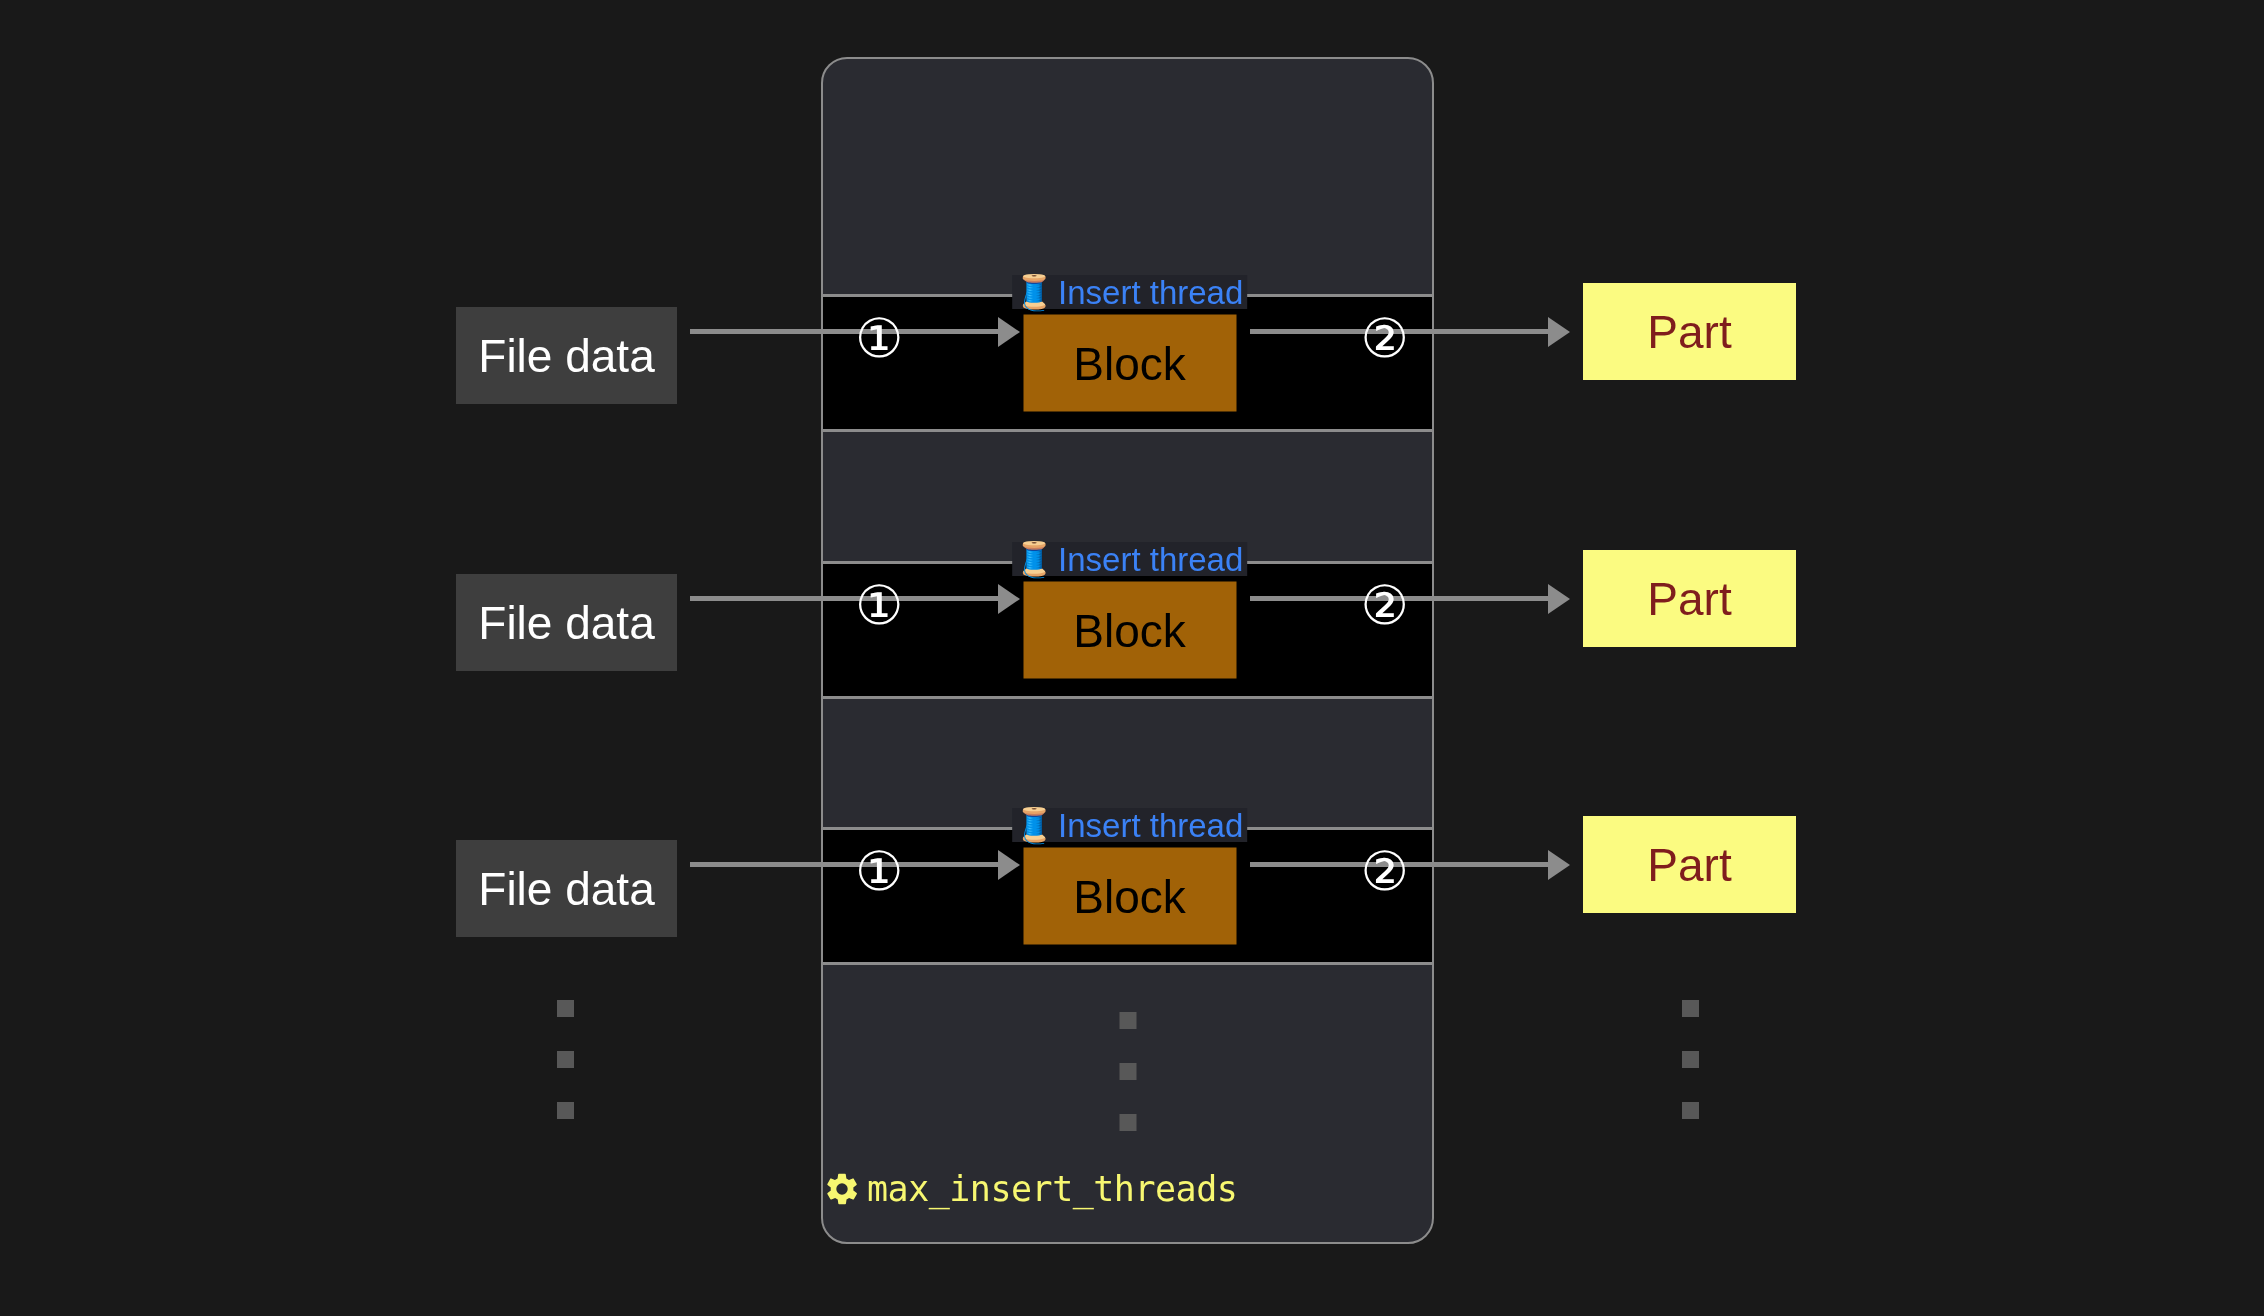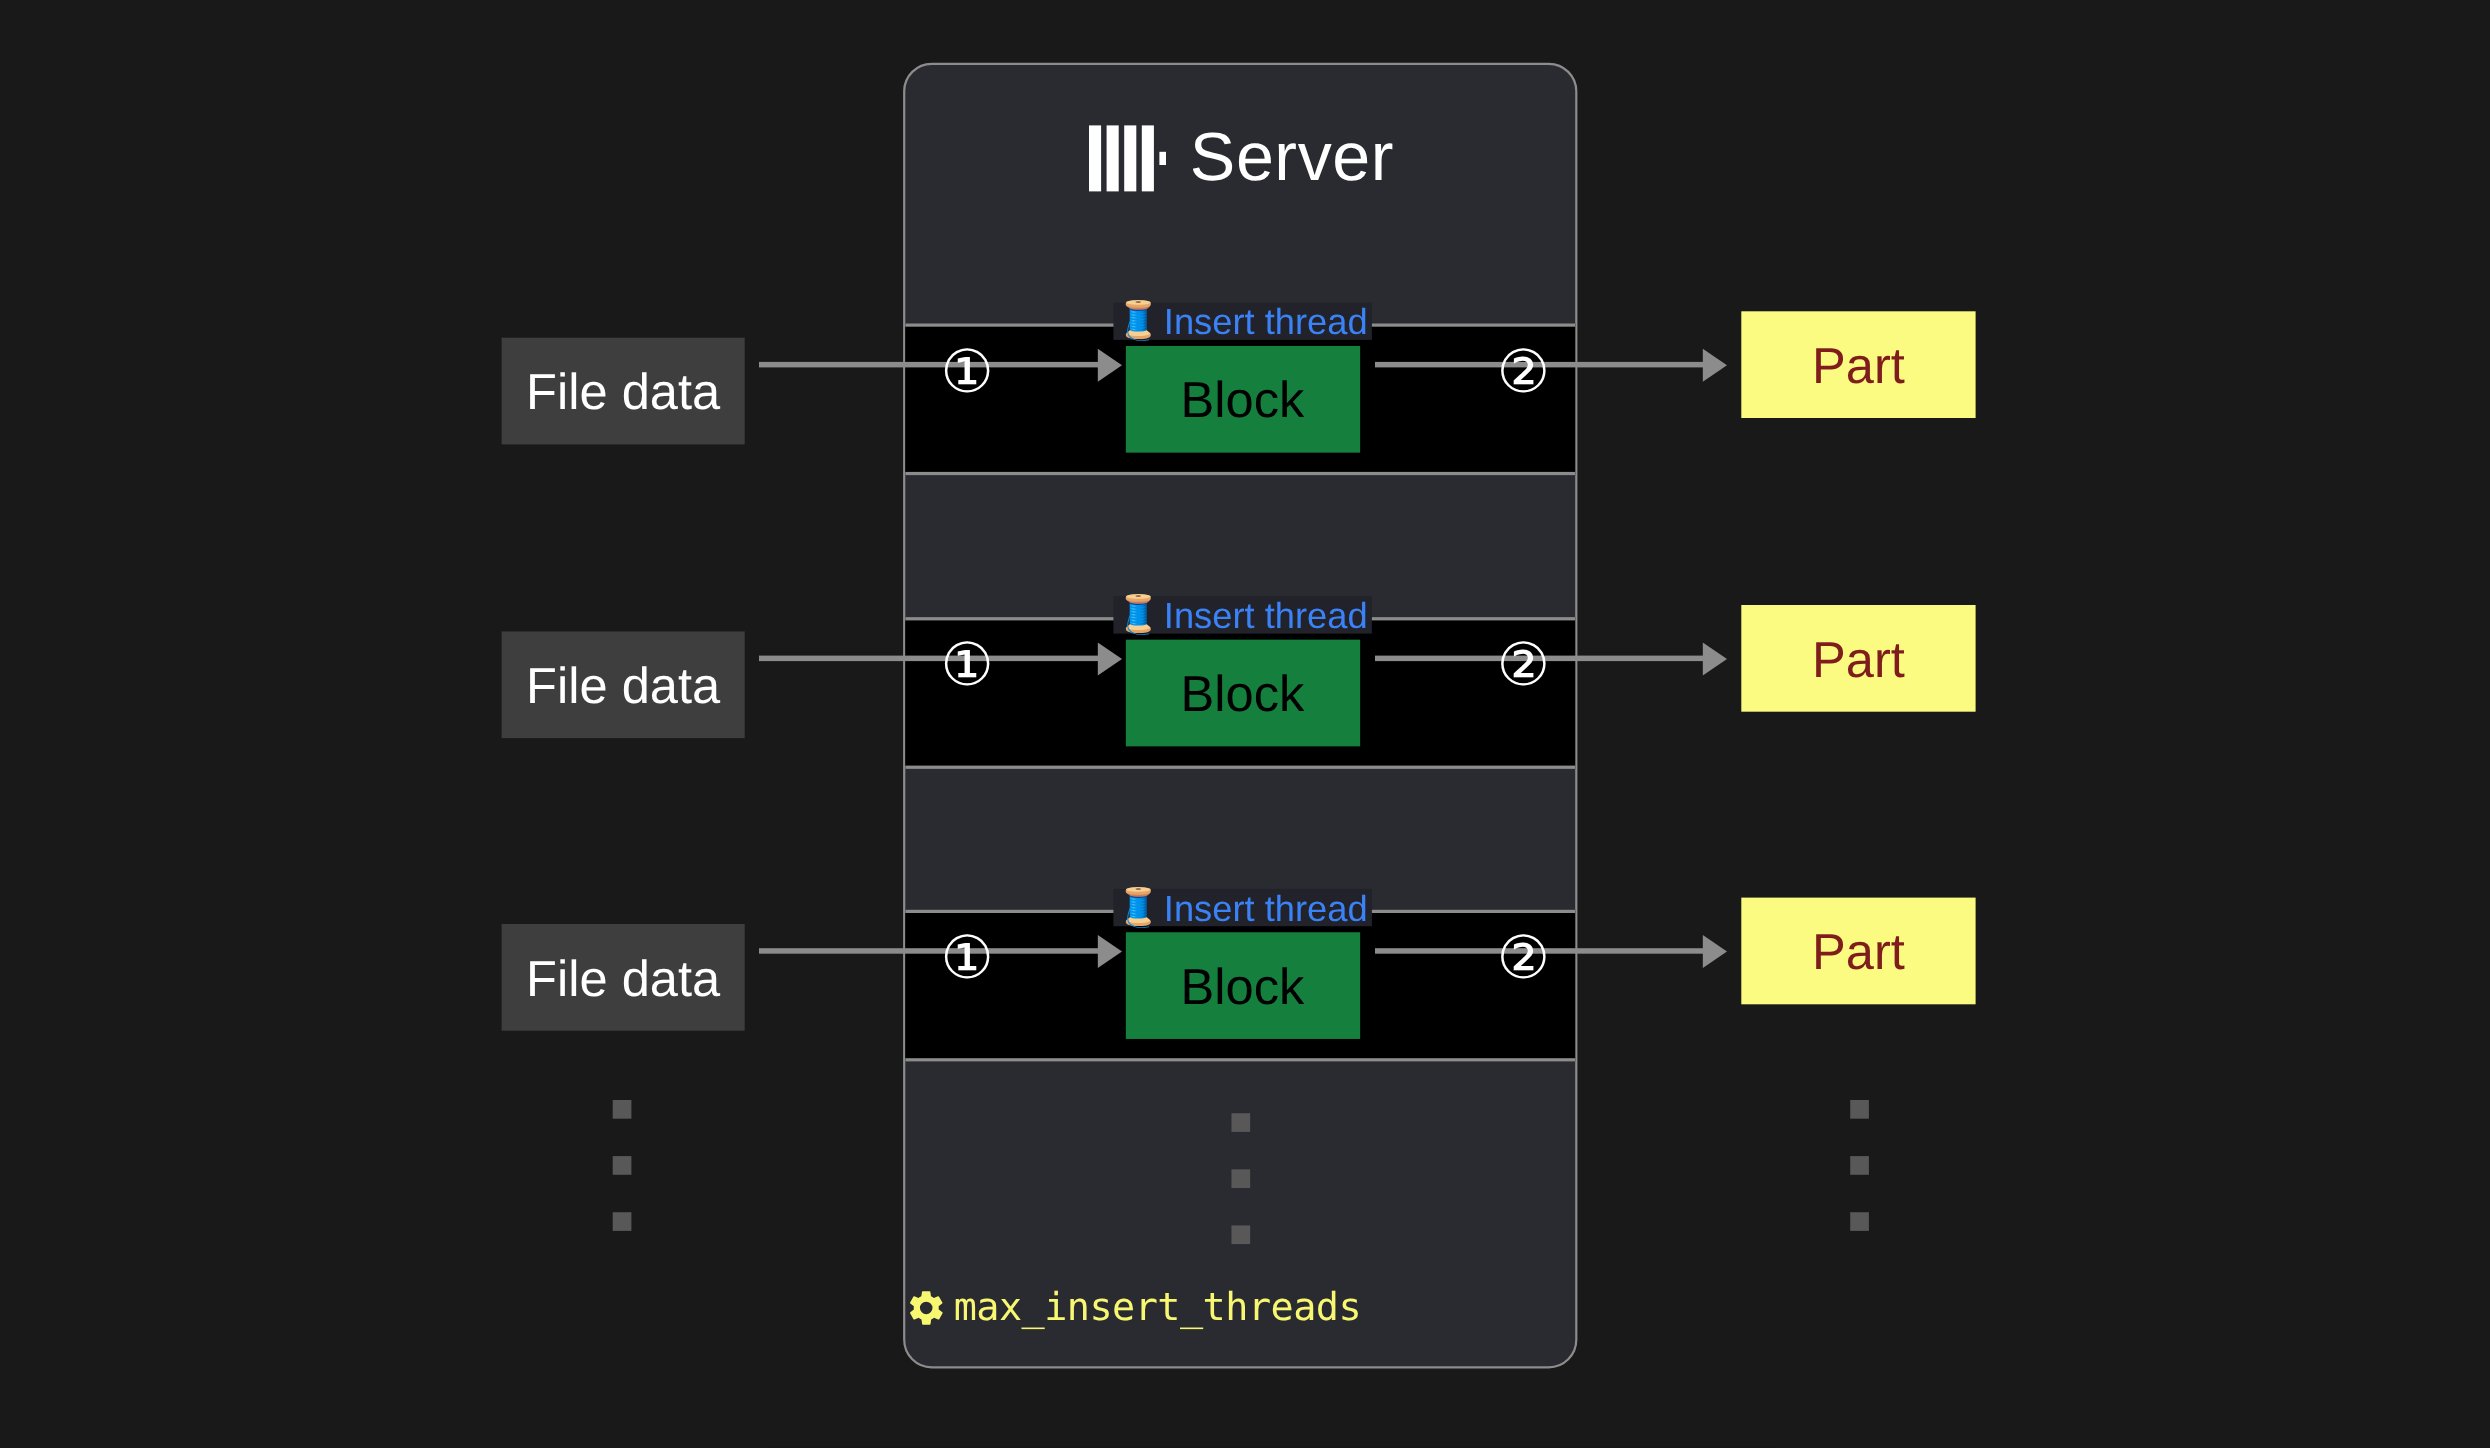--- a/index.html
+++ b/index.html
@@ -96,21 +96,21 @@
     line-height: 1;
   }
 
   .block-box {
     position: absolute;
     left: 50%;
     top: 50%;
     transform: translate(-50%, -50%);
     width: 213px;
     height: 97px;
-    background: #15803d;
+    background: #a16207;
     display: flex;
     align-items: center;
     justify-content: center;
     z-index: 3;
   }
 
   .block-text {
     font-size: 46px;
     color: #000000;
     line-height: 1;
@@ -236,32 +236,20 @@
   <div class="arrow" style="left:690px; top:329px; width:310px;"></div>
   <div class="arrow" style="left:690px; top:596px; width:310px;"></div>
   <div class="arrow" style="left:690px; top:862px; width:310px;"></div>
 
   <div class="arrow" style="left:1250px; top:329px; width:300px;"></div>
   <div class="arrow" style="left:1250px; top:596px; width:300px;"></div>
   <div class="arrow" style="left:1250px; top:862px; width:300px;"></div>
 
   <div class="server-panel">
 
-    <div class="server-header">
-      <span>
-        <svg class="ch-logo" width="72" height="72" viewBox="0 0 72 72" aria-hidden="true">
-          <rect x="2" y="6" width="11" height="60" fill="#ffffff"></rect>
-          <rect x="18" y="6" width="11" height="60" fill="#ffffff"></rect>
-          <rect x="34" y="6" width="11" height="60" fill="#ffffff"></rect>
-          <rect x="50" y="6" width="11" height="60" fill="#ffffff"></rect>
-          <rect x="66" y="30" width="11" height="12" fill="#ffffff"></rect>
-        </svg>
-      </span>
-      <span class="server-title">Server</span>
-    </div>
 
     <div class="thread-row r0">
       <div class="thread-label">
         <span class="thread-emoji">🧵</span>
         <span class="thread-text">Insert thread</span>
       </div>
       <span class="step-num left">①</span>
       <span class="step-num right">②</span>
       <div class="block-box">
         <span class="block-text">Block</span>

